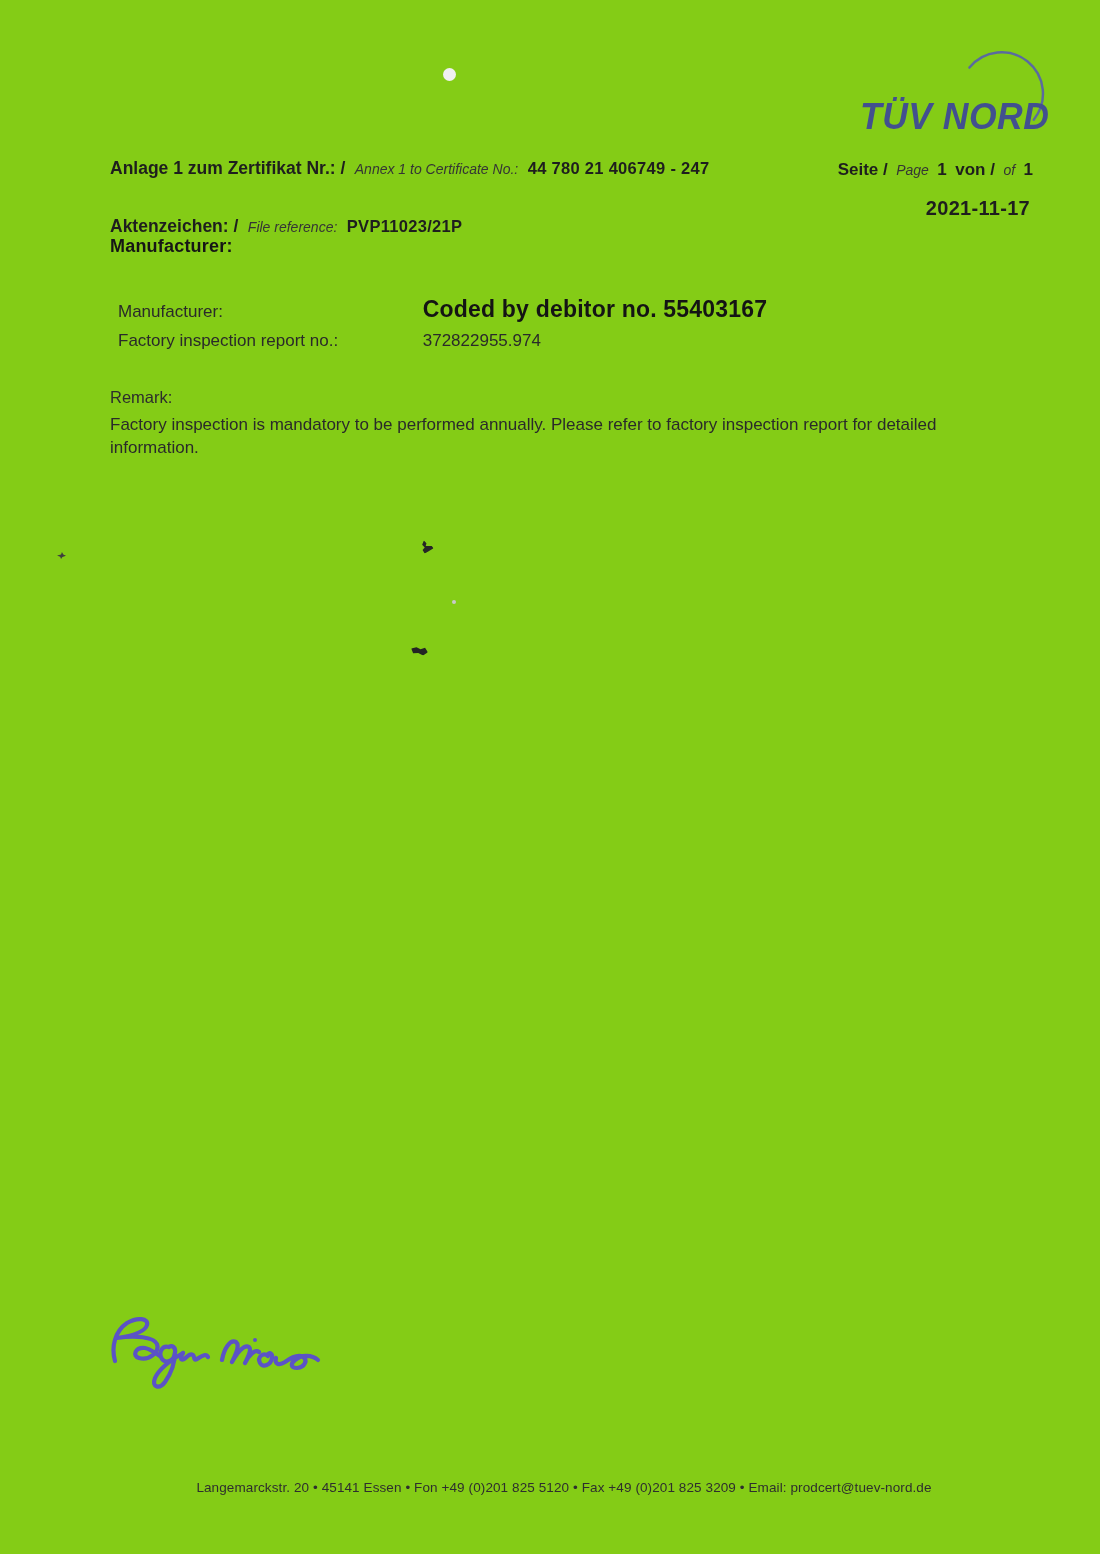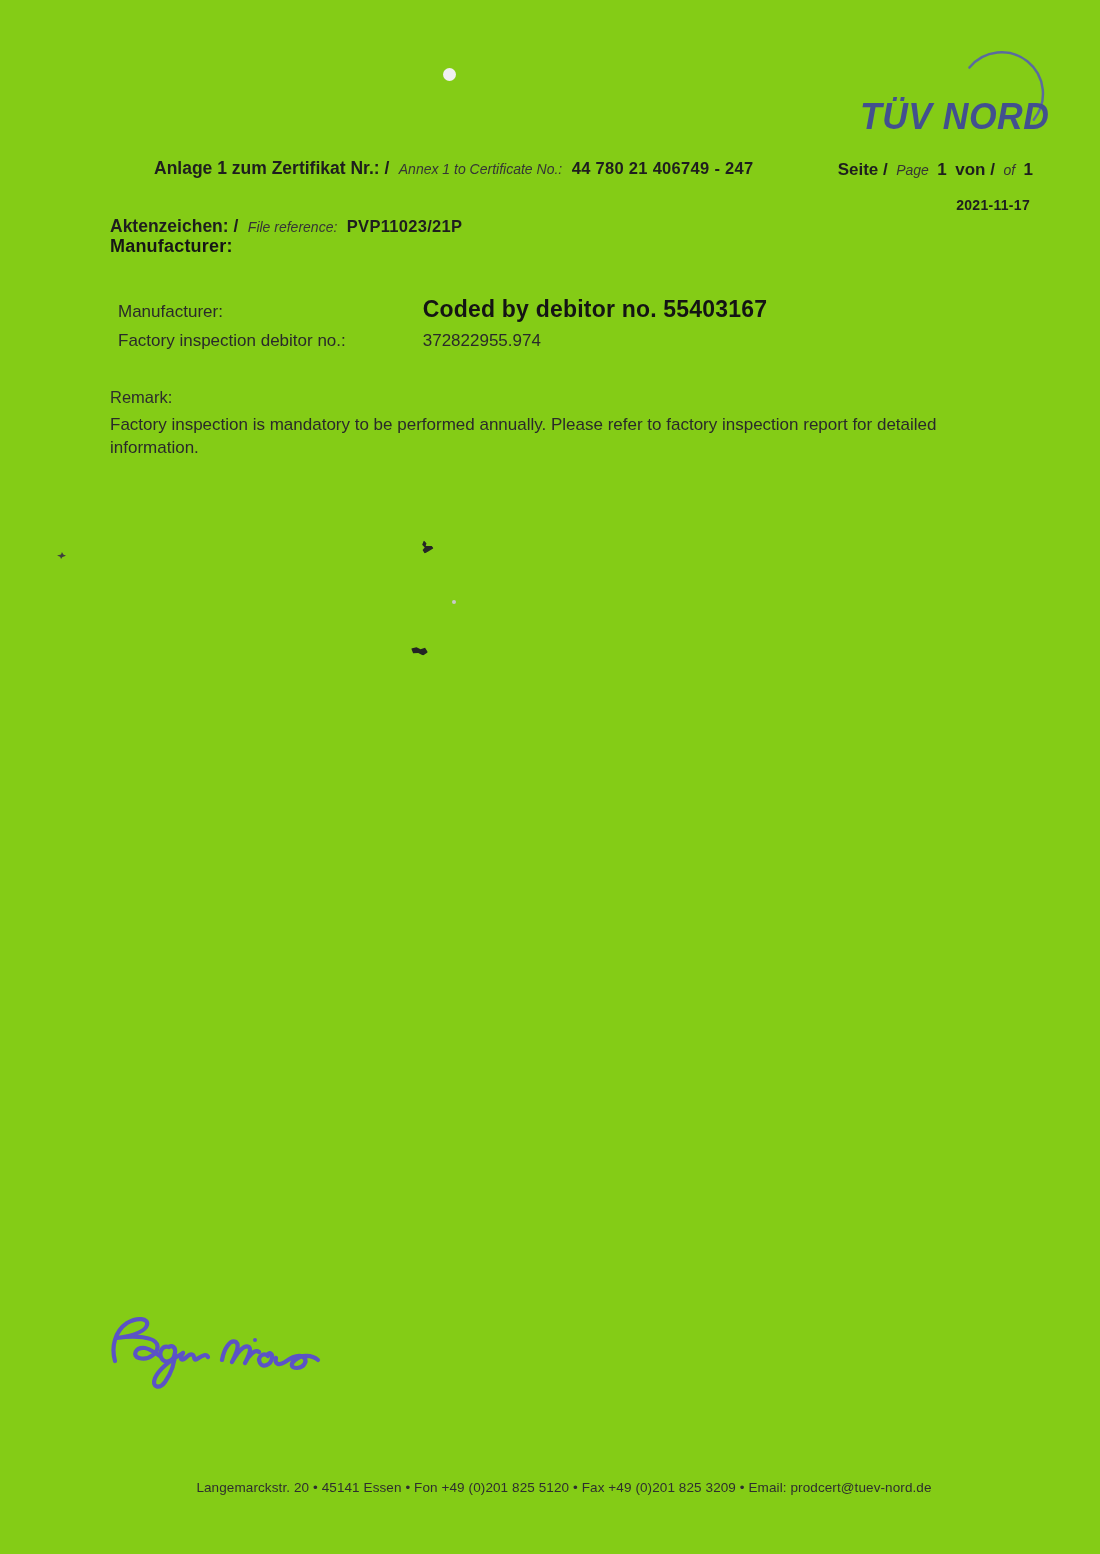--- a/index.html
+++ b/index.html
@@ -19,30 +19,30 @@
   .logo-wordmark {
     position:absolute; left:2px; top:56px;
     font-size:37px; font-weight:700; font-style:italic;
     letter-spacing:0.5px; color:#42508f;
     transform:scaleX(0.96); transform-origin:left center;
     white-space:nowrap;
   }
 
   
   .hline { position:absolute; white-space:nowrap; color:#1e1e1e; }
-  .annex-line   { left:110px; top:158px;margin-left:44px; }
+  .annex-line   { left:110px; top:158px; }
   .fileref-line { left:110px; top:194px;margin-top:22px; }
   .lbl-de  { font-weight:700; font-size:17.5px; margin-right:5px; }
   .lbl-en  { font-style:italic; font-size:14px; color:#353535; margin-right:5px; }
   .val-b   { font-weight:700; font-size:16.5px; letter-spacing:0.3px; }
 
   .page-indicator { position:absolute; top:160px; right:63px; white-space:nowrap; color:#1e1e1e; }
   .page-indicator .seg-b { font-weight:700; font-size:17px; margin-right:4px; }
   .page-indicator .seg-i { font-style:italic; font-size:14px; color:#353535; margin-right:4px; }
-  .doc-date { position:absolute; top:197px; right:70px; font-weight:700; font-size:14px; color:#1e1e1e; letter-spacing:0.3px; }
+  .doc-date { position:absolute; top:197px; right:70px; font-weight:700; font-size:20px; color:#1e1e1e; letter-spacing:0.3px; }
 
   
   .section-heading { position:absolute; left:110px; top:236px; font-weight:700; font-size:18px; color:#161616; letter-spacing:0.2px; }
   .info-table { position:absolute; left:118px; top:296px; font-size:17px; color:#2a2a2a; }
   .info-row { height:35px; }
   .info-label { display:inline-block; width:300px; }
   .info-value-bold { font-weight:700; color:#141414; font-size:23px; letter-spacing:0.2px; }
   .info-value { color:#2a2a2a; }
 
   
@@ -107,21 +107,21 @@
   <div class="doc-date">2021-11-17</div>
 
   <div class="section-heading">Manufacturer:</div>
 
   <div class="info-table">
     <div class="info-row">
       <span class="info-label">Manufacturer:</span>
       <span class="info-value-bold">Coded by debitor no. 55403167</span>
     </div>
     <div class="info-row">
-      <span class="info-label">Factory inspection debitor no.:</span>
+      <span class="info-label">Factory inspection report no.:</span>
       <span class="info-value">372822955.974</span>
     </div>
   </div>
 
   <div class="remark-heading">Remark:</div>
   <div class="remark-text">Factory inspection is mandatory to be performed annually. Please refer to factory inspection report for detailed information.</div>
 
   <div class="speck speck-e"></div>
   <div class="speck speck-a"></div>
   <div class="speck speck-b"></div>

